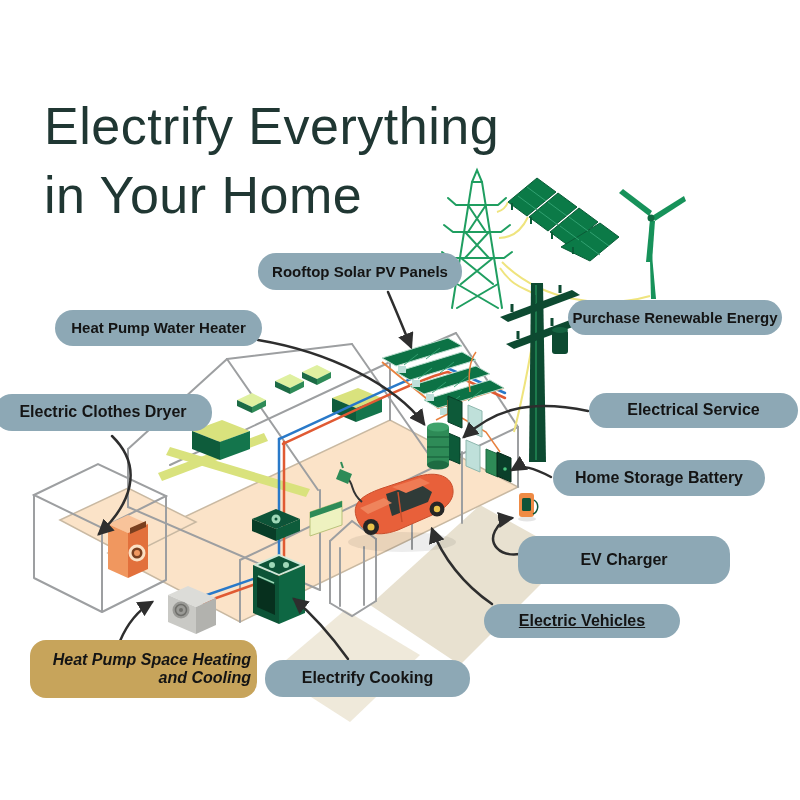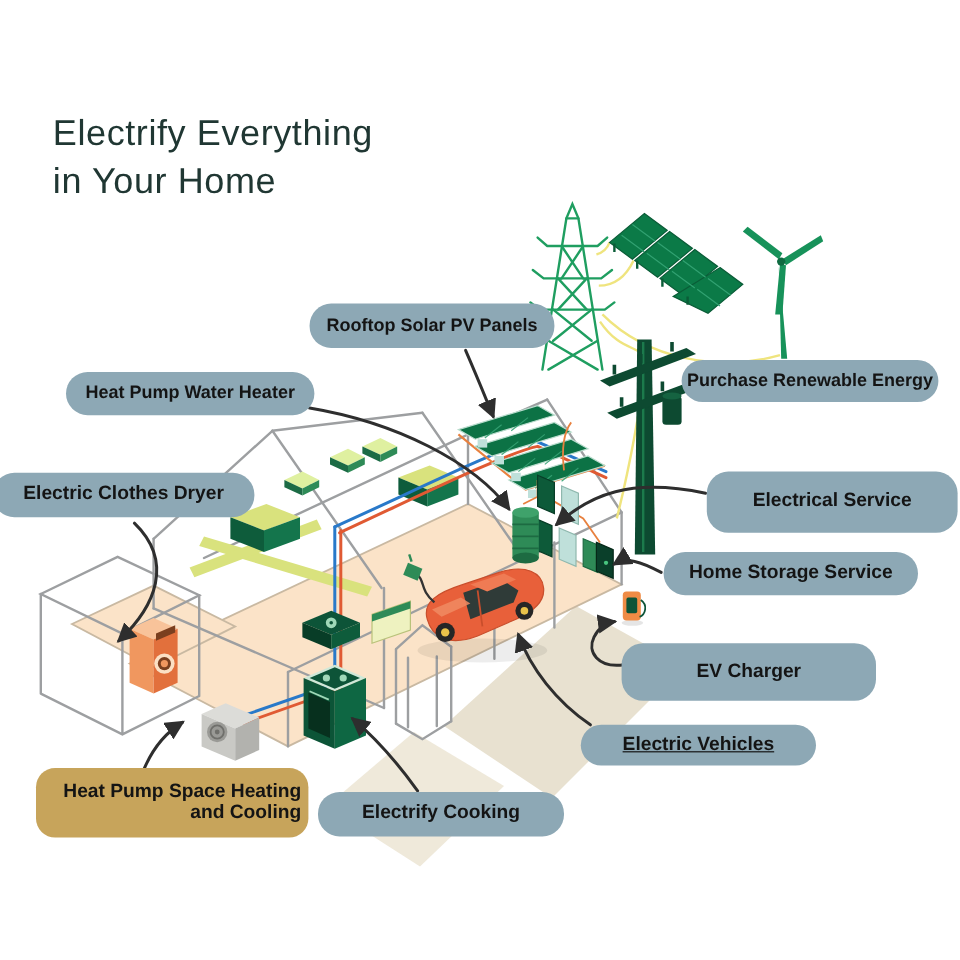--- a/index.html
+++ b/index.html
@@ -3,40 +3,40 @@
 <meta charset="utf-8">
 <style>
   html,body{margin:0;padding:0;background:#ffffff;}
   #canvas{
     position:relative;width:800px;height:800px;overflow:hidden;
     background:#ffffff;font-family:"Liberation Sans",sans-serif;
   }
   #scene{position:absolute;left:0;top:0;}
   .title{
     position:absolute;left:44px;top:92px;width:480px;
-    font-size:30px;line-height:1.32;font-weight:500;color:#203733;
+    font-size:52px;line-height:1.32;font-weight:500;color:#203733;
     letter-spacing:.5px;
   }
   .callout{
     position:absolute;display:flex;align-items:center;justify-content:center;
     background:#8da8b5;border-radius:18px;color:#141414;font-weight:700;
     font-size:16px;text-align:right;line-height:1.15;
   }
   .callout.small{font-size:15px;}
   .callout.accent{background:#c7a45b;border-radius:16px;}
   .c-rooftop  {left:258px;top:253px;width:204px;height:37px;font-size:15.5px;}
   .c-hpwh     {left:55px; top:310px;width:207px;height:36px;font-size:15.5px;}
   .c-dryer    {left:-6px; top:394px;width:218px;height:37px;}
   .c-purchase {left:568px;top:300px;width:214px;height:35px;}
-  .c-eservice {left:589px;top:393px;width:209px;height:51px;}
+  .c-eservice {left:589px;top:393px;width:209px;height:35px;}
   .c-battery  {left:553px;top:460px;width:212px;height:36px;}
   .c-evcharger{left:518px;top:536px;width:212px;height:48px;}
   .c-vehicles {left:484px;top:604px;width:196px;height:34px;text-decoration:underline;}
   .c-cooking  {left:265px;top:660px;width:205px;height:37px;}
-  .c-heatpump {left:30px; top:640px;width:215px;height:54px;padding:2px 6px;}
+  .c-heatpump {left:30px; top:640px;width:215px;height:54px;padding:2px 6px;font-style:italic;}
 </style>
 </head>
 <body>
 
 <div id="canvas">
 
   <svg id="scene" width="800" height="800" viewBox="0 0 800 800">
     <defs>
       <marker id="ah" viewBox="0 0 10 10" refX="8.5" refY="5" markerWidth="6.5" markerHeight="6.5" orient="auto-start-reverse">
         <path d="M0,0 L10,5 L0,10 z" fill="#2e2e2e"></path>
@@ -286,19 +286,19 @@
   <div class="title">
     <div>Electrify Everything</div>
     <div>in Your Home</div>
   </div>
 
   <div class="callout small c-rooftop">Rooftop Solar PV Panels</div>
   <div class="callout small c-hpwh">Heat Pump Water Heater</div>
   <div class="callout c-dryer">Electric Clothes Dryer</div>
   <div class="callout small c-purchase">Purchase Renewable Energy</div>
   <div class="callout c-eservice">Electrical Service</div>
-  <div class="callout c-battery">Home Storage Service</div>
+  <div class="callout c-battery">Home Storage Battery</div>
   <div class="callout c-evcharger">EV Charger</div>
   <div class="callout c-vehicles">Electric Vehicles</div>
   <div class="callout c-cooking">Electrify Cooking</div>
   <div class="callout accent c-heatpump">Heat Pump Space Heating and Cooling</div>
 
 </div>
 
 </body></html>

